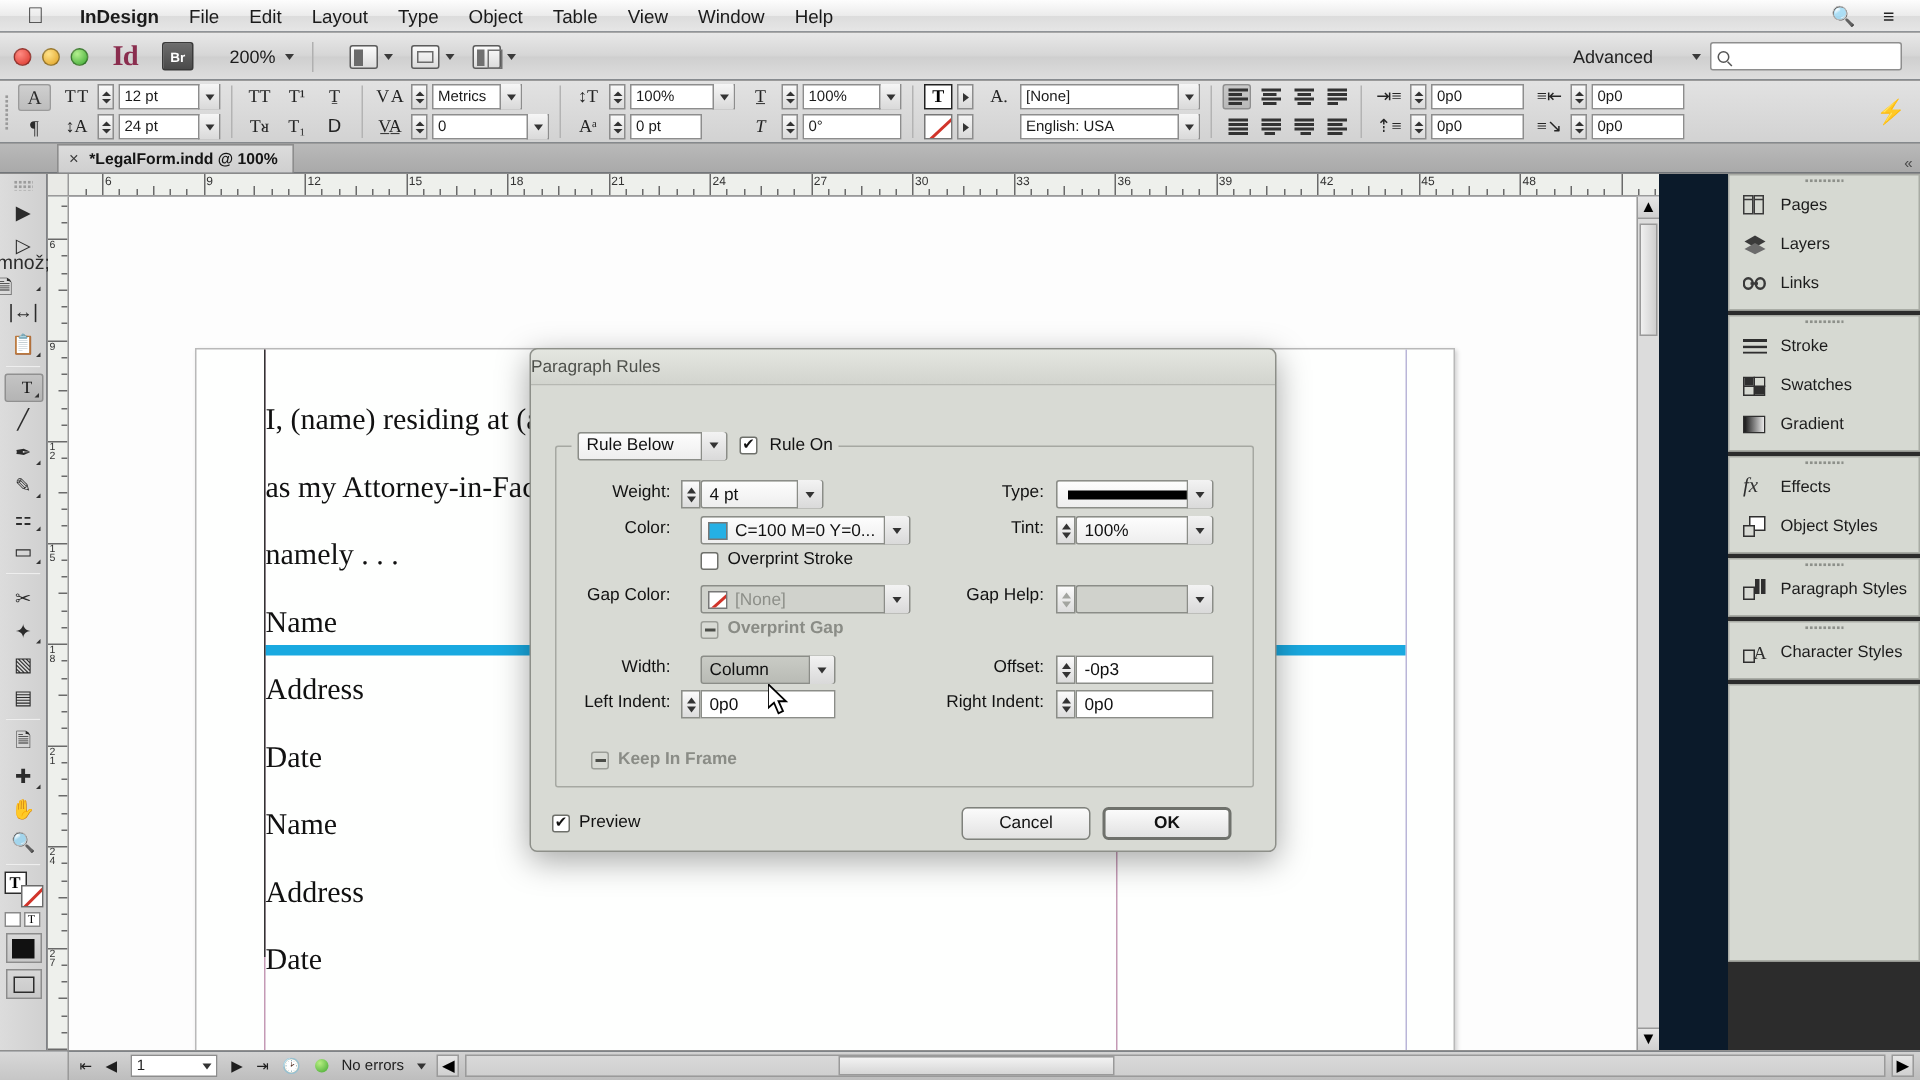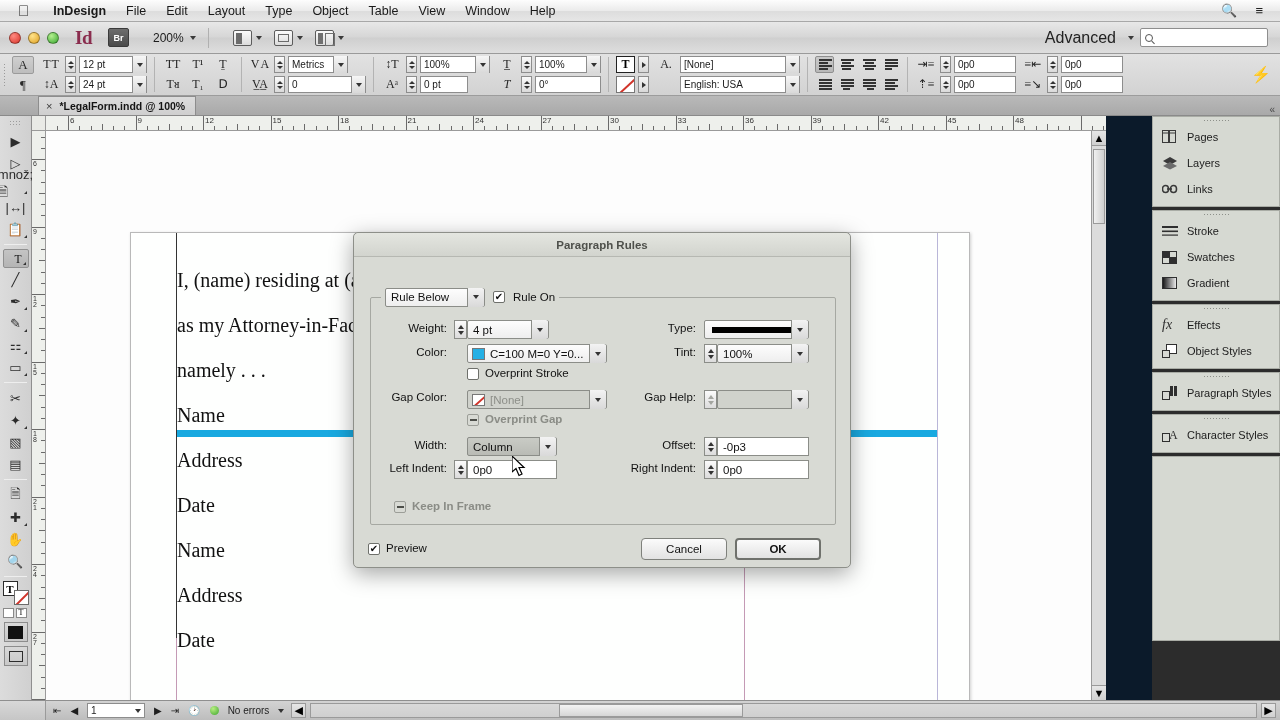--- a/index.html
+++ b/index.html
@@ -59,21 +59,21 @@
     width: 19px; height: 16px; border: 1px solid #5c5c5c; border-radius: 2px;
     background: linear-gradient(to bottom,#fbfbfb,#dcdcdc);
     position: relative;
   }
   .viewglyph.a::before { content:""; position:absolute; left:2px; top:2px; width:6px; height:11px; background:#6b6b6b; }
   .viewglyph.b::before { content:""; position:absolute; left:3px; top:3px; right:3px; bottom:3px; border:1px solid #6b6b6b; }
   .viewglyph.c::before { content:""; position:absolute; left:2px; top:2px; width:5px; height:11px; background:#707070; }
   .viewglyph.c::after  { content:""; position:absolute; left:9px; top:2px; width:8px; height:11px; border:1px solid #707070; }
   .caretdn { width:0;height:0;border-left:3.5px solid transparent;border-right:3.5px solid transparent;border-top:4.5px solid #3a3a3a; }
   .appbar .spacer { flex: 1; }
-  .adv { font-size: 16px; color: #222; margin-right: 6px; }
+  .adv { font-size: 12px; color: #222; margin-right: 20px; }
   .search-app {
     width: 128px; height: 19px; margin: 0 12px 0 6px;
     background: #fff; border: 1px solid #8e8e8e; border-radius: 2px;
     display: flex; align-items: center; padding-left: 4px;
   }
   .mag {
     width: 8px; height: 8px; border: 1.4px solid #555; border-radius: 50%;
     position: relative; flex: none;
   }
   .mag::after { content:""; position:absolute; right:-3px; bottom:-2.5px; width:4px; height:1.4px; background:#555; transform: rotate(45deg); }
@@ -208,22 +208,22 @@
   
   .overlay{position:absolute;left:0;top:0;width:1280px;height:720px;}
   .dialog{
     position:absolute;left:353px;top:232px;width:498px;height:336px;
     background:#d8dad4;border:1px solid #8d8f89;border-radius:5px;
     box-shadow:0 6px 22px rgba(0,0,0,.35);
   }
   .dlg-title{
     height:24px;border-bottom:1px solid #b6b8b2;border-radius:5px 5px 0 0;
     background:linear-gradient(to bottom,#e4e6e0,#d2d4ce);
-    display:flex;align-items:center;justify-content:center;
-    font-size:11.5px;color:#4e504b;font-weight:bold;
+    display:flex;align-items:center;justify-content:flex-start;
+    font-size:11.5px;color:#4e504b;
   }
   .dlg-body{position:relative;padding:10px 16px;}
   .fieldset{
     position:absolute;left:16px;top:40px;width:466px;height:228px;
     border:1px solid #a6a8a2;border-radius:2px;
   }
   .fs-legend{
     position:absolute;left:10px;top:-11px;height:20px;background:#d8dad4;
     display:flex;align-items:center;gap:8px;padding:0 4px;
   }

